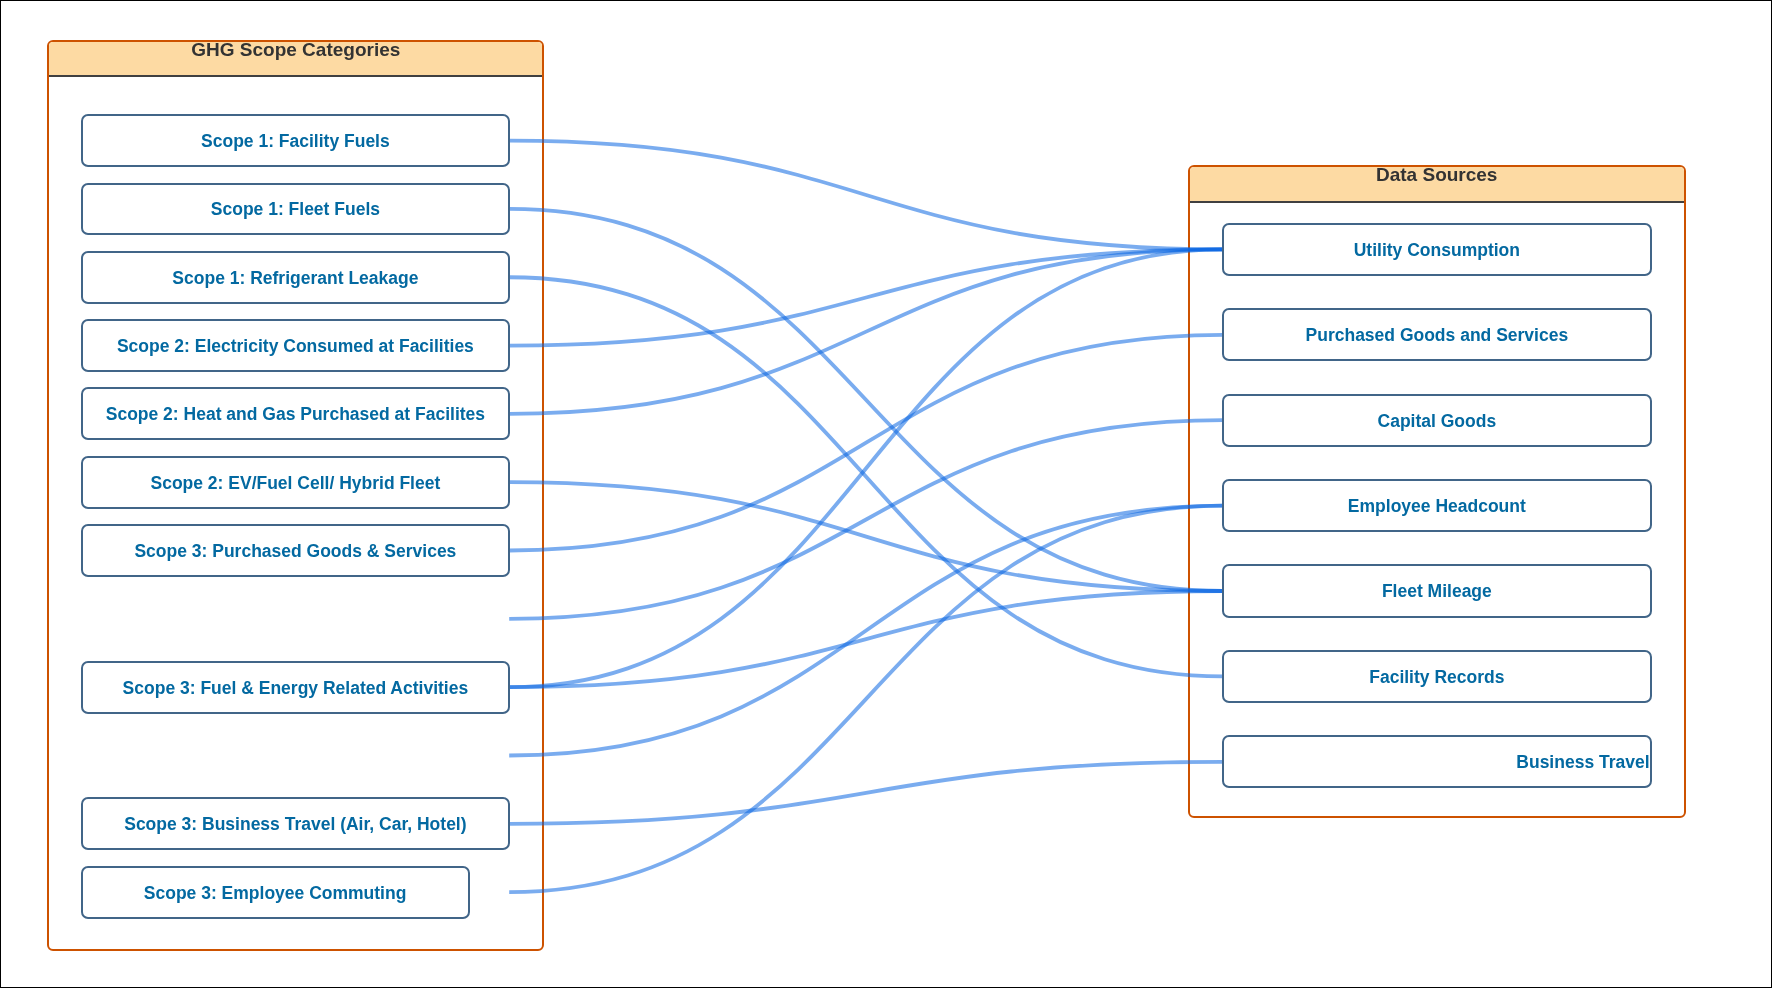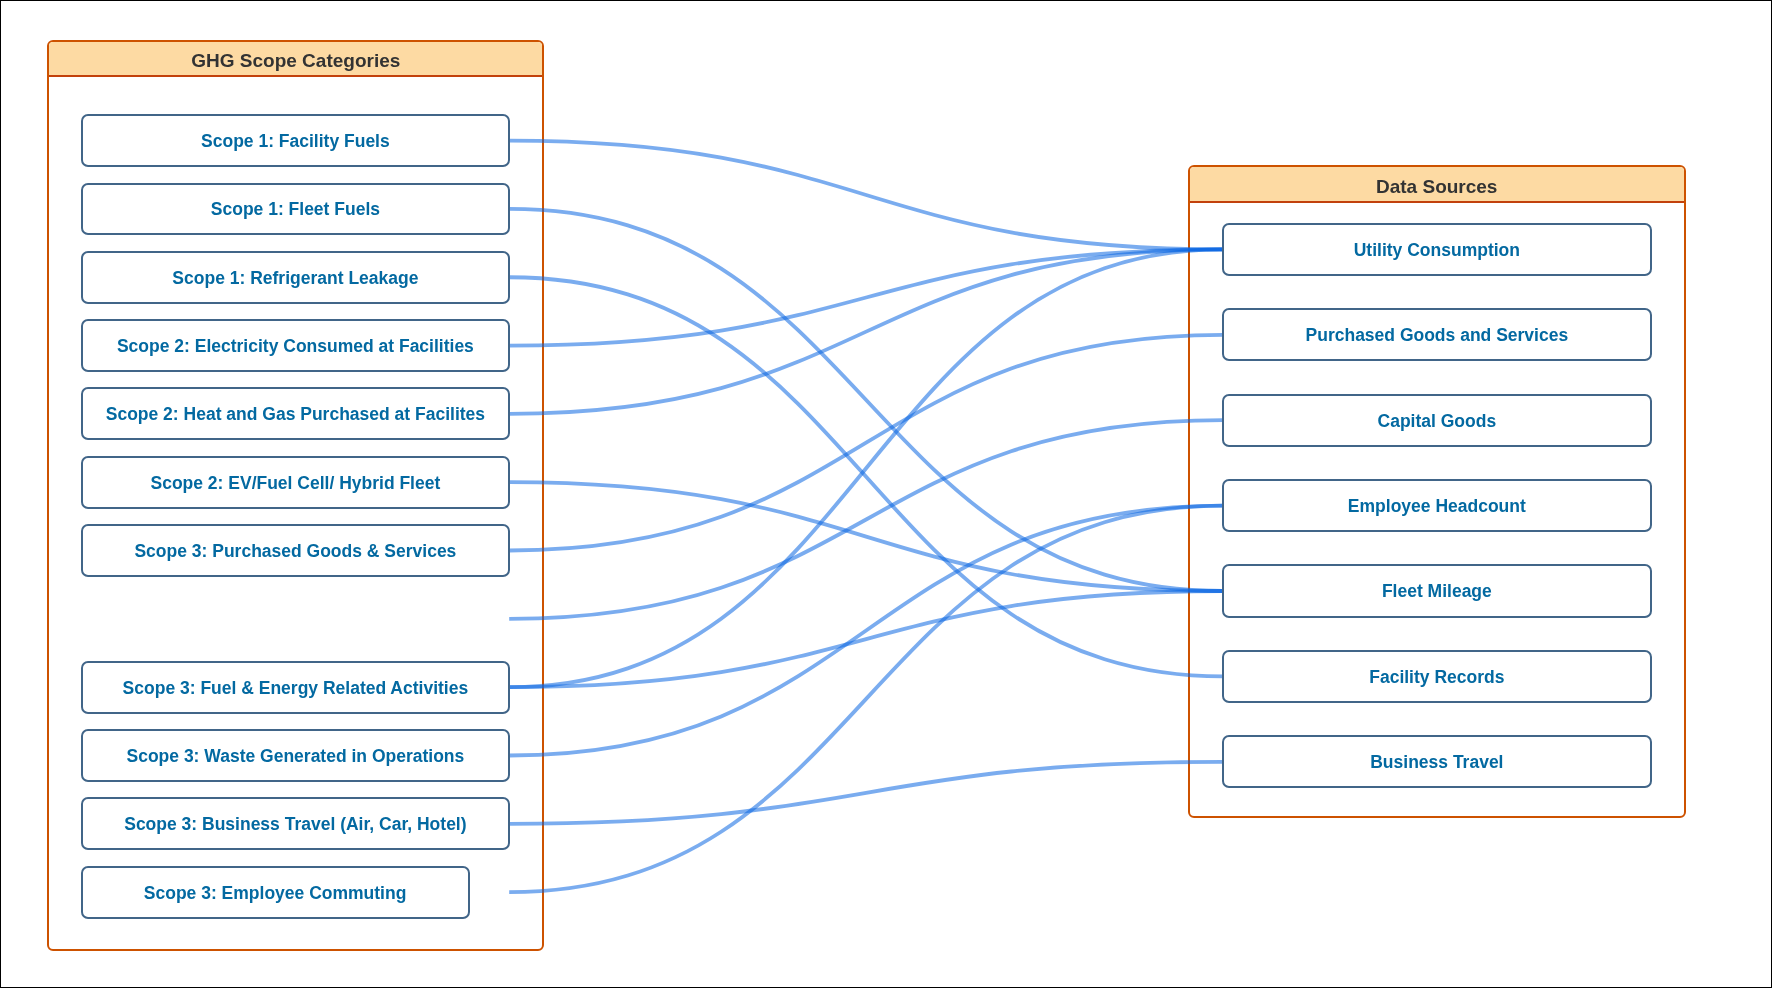--- a/index.html
+++ b/index.html
@@ -29,25 +29,25 @@
     border-radius: 6px;
     background: transparent;
   }
   .panel-header {
     position: absolute;
     left: 0;
     top: 0;
     right: 0;
     box-sizing: border-box;
     background: #fddaa3;
-    border-bottom: 2px solid #c2410c;
+    border-bottom: 2px solid #404040;
     border-top-left-radius: 4px;
     border-top-right-radius: 4px;
     display: flex;
-    align-items: flex-end;
+    align-items: flex-start;
     justify-content: center;
     color: #333333;
     font-weight: bold;
     font-size: 19px;
   }
   .panel-header > span {
     position: relative;
     top: -3px;
     transform: translateZ(0);
   }
@@ -136,23 +136,20 @@
     </div>
     <div class="node" style="left: 79.6px; top: 454.8px; width: 429.6px; height: 52.8px;">
       <span>Scope 2: EV/Fuel Cell/ Hybrid Fleet</span>
     </div>
     <div class="node" style="left: 79.6px; top: 523.12px; width: 429.6px; height: 52.8px;">
       <span>Scope 3: Purchased Goods &amp; Services</span>
     </div>
     <div class="node" style="left: 79.6px; top: 659.76px; width: 429.6px; height: 52.8px;">
       <span>Scope 3: Fuel &amp; Energy Related Activities</span>
     </div>
-    <div class="node" style="left: 79.6px; top: 728.08px; width: 429.6px; height: 52.8px;">
-      <span>Scope 3: Waste Generated in Operations</span>
-    </div>
     <div class="node" style="left: 79.6px; top: 796.4px; width: 429.6px; height: 52.8px;">
       <span>Scope 3: Business Travel (Air, Car, Hotel)</span>
     </div>
     <div class="node" style="left: 79.6px; top: 864.72px; width: 389px; height: 52.8px;">
       <span>Scope 3: Employee Commuting</span>
     </div>
     <div class="node" style="left: 1221.1px; top: 221.7px; width: 429.5px; height: 53.4px;">
       <span>Utility Consumption</span>
     </div>
     <div class="node" style="left: 1221.1px; top: 307.1px; width: 429.5px; height: 53.4px;">
@@ -163,16 +160,16 @@
     </div>
     <div class="node" style="left: 1221.1px; top: 477.9px; width: 429.5px; height: 53.4px;">
       <span>Employee Headcount</span>
     </div>
     <div class="node" style="left: 1221.1px; top: 648.7px; width: 429.5px; height: 53.4px;">
       <span>Facility Records</span>
     </div>
     <div class="node" style="left: 1221.1px; top: 563.3px; width: 429.5px; height: 53.4px;">
       <span>Fleet Mileage</span>
     </div>
-    <div class="node" style="left: 1221.1px; top: 734.1px; width: 429.5px; height: 53.4px;">
+    <div class="node" style="left: 1221.1px; top: 734.1px; width: 429.5px; height: 53.4px; justify-content: flex-end;">
       <span>Business Travel</span>
     </div>
   </div>
 
 </body></html>

